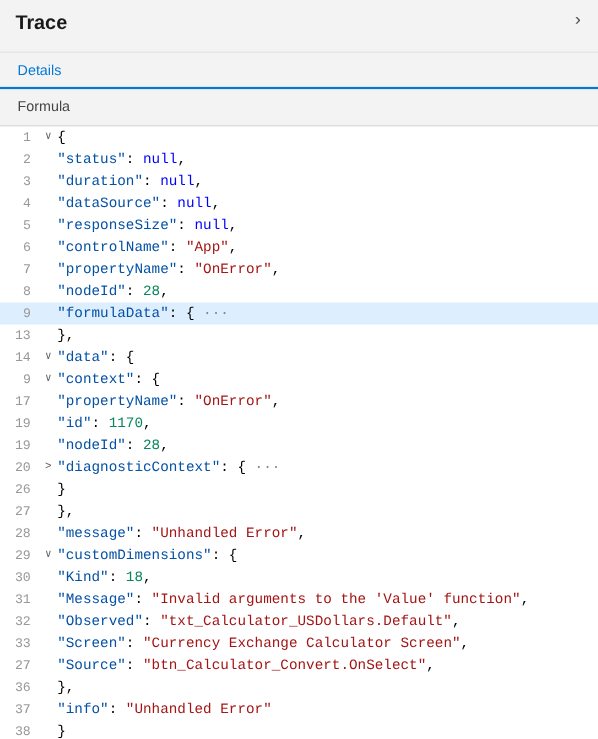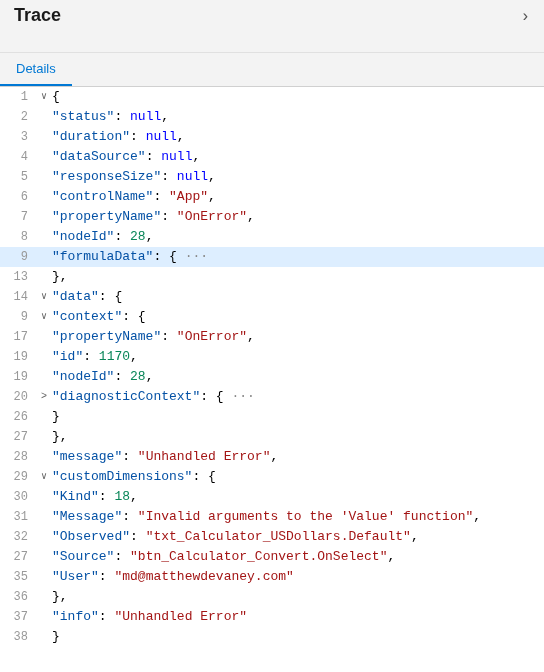--- a/index.html
+++ b/index.html
@@ -8,23 +8,23 @@
       font-size: 13px;
       background: #f3f3f3;
       width: 544px;
       height: 672px;
       overflow: hidden;
     }
 
     
     .header {
       display: flex;
-      align-items: flex-end;
+      align-items: flex-start;
       justify-content: space-between;
-      padding: 26px 14px;
+      padding: 10px 14px;
       background: #f3f3f3;
       border-bottom: 1px solid #e0e0e0;
       height: 48px;
     }
     .header-title {
       font-family: 'Segoe UI', sans-serif;
       font-size: 18px;
       font-weight: 600;
       color: #1a1a1a;
     }
@@ -32,20 +32,21 @@
       color: #555;
       font-size: 16px;
     }
 
     
     .tabs {
       display: flex;
       background: #f3f3f3;
       border-bottom: 1px solid #d0d0d0;
       padding: 0 0;
+      flex-direction: column;
     }
     .tab {
       font-family: 'Segoe UI', sans-serif;
       font-size: 13px;
       padding: 8px 16px;
       cursor: pointer;
       color: #444;
       border-bottom: 2px solid transparent;
     }
     .tab.active {
@@ -99,20 +100,21 @@
 </head>
 <body>
 
 <div class="header">
   <span class="header-title">Trace</span>
   <span class="header-chevron">›</span>
 </div>
 
 <div class="tabs">
   <div class="tab active">Details</div>
+  <div class="tab">Formula</div>
 </div>
 
 <div class="code-area" id="code-area">
 <div class="code-line">
       <span class="line-number">1</span>
       <span class="line-toggle">∨</span>
       <span>{</span>
     </div>
     <div class="code-line">
       <span class="line-number">2</span>
@@ -218,30 +220,30 @@
       <span class="line-number">31</span>
       <span class="line-toggle"></span>
       <span>            <span class="key">"Message"</span>: <span class="string">"Invalid arguments to the 'Value' function"</span>,</span>
     </div>
     <div class="code-line">
       <span class="line-number">32</span>
       <span class="line-toggle"></span>
       <span>            <span class="key">"Observed"</span>: <span class="string">"txt_Calculator_USDollars.Default"</span>,</span>
     </div>
     <div class="code-line">
+      <span class="line-number">33</span>
+      <span class="line-toggle"></span>
+      <span>            <span class="key">"Screen"</span>: <span class="string">"Currency Exchange Calculator Screen"</span>,</span>
+    </div>
+    <div class="code-line">
       <span class="line-number">27</span>
       <span class="line-toggle"></span>
       <span>            <span class="key">"Source"</span>: <span class="string">"btn_Calculator_Convert.OnSelect"</span>,</span>
     </div>
     <div class="code-line">
-      <span class="line-number">35</span>
-      <span class="line-toggle"></span>
-      <span>            <span class="key">"User"</span>: <span class="string">"md@matthewdevaney.com"</span></span>
-    </div>
-    <div class="code-line">
       <span class="line-number">36</span>
       <span class="line-toggle"></span>
       <span>        },</span>
     </div>
     <div class="code-line">
       <span class="line-number">37</span>
       <span class="line-toggle"></span>
       <span>        <span class="key">"info"</span>: <span class="string">"Unhandled Error"</span></span>
     </div>
     <div class="code-line">

